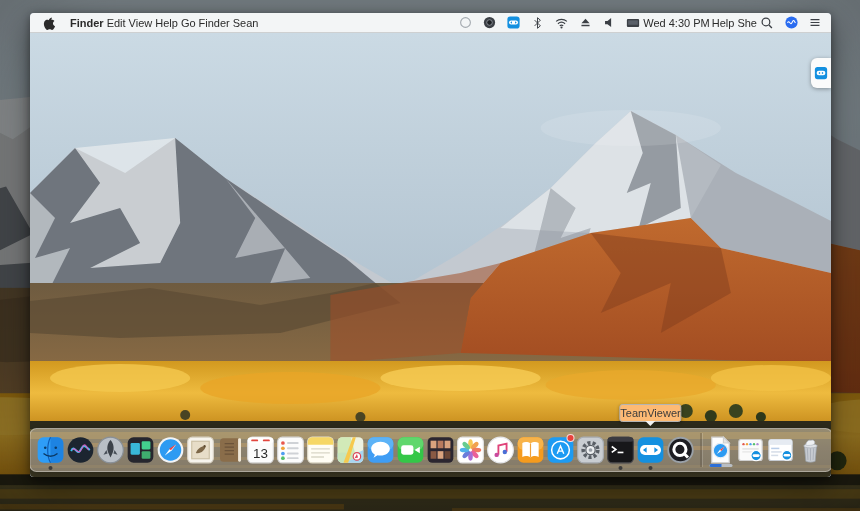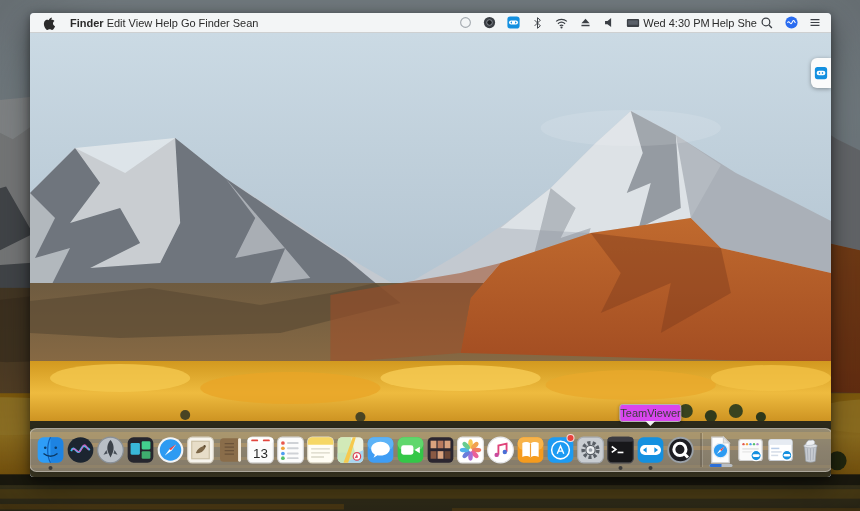--- a/index.html
+++ b/index.html
@@ -41,21 +41,21 @@
             box-shadow:1px 0 0 rgba(255,255,255,.35);}
   .run-dot{position:absolute;bottom:0px;left:50%;transform:translateX(-50%);
            width:4px;height:4px;border-radius:50%;background:#3c3c3c;}
   .badge{position:absolute;top:4px;right:1px;width:8px;height:8px;border-radius:50%;
          background:#e8413c;border:1px solid rgba(255,255,255,.8);}
   .dl-progress{position:absolute;bottom:3px;left:3px;width:23px;height:3px;
                border-radius:2px;background:#b9bec4;overflow:hidden;}
   .dl-progress > div{height:100%;background:#2d6fd6;}
   
   .dock-tooltip{position:absolute;bottom:48px;left:50%;transform:translateX(-50%);
-                background:#d946ef;border:1px solid #b4b4b4;border-radius:3px;
+                background:#fdba74;border:1px solid #b4b4b4;border-radius:3px;
                 padding:2px 0;font-size:11px;color:#3c3c3c;white-space:nowrap;
                 box-shadow:0 1px 3px rgba(0,0,0,.3);z-index:8;}
   .dock-tooltip:after{content:"";position:absolute;left:50%;bottom:-5px;
                 transform:translateX(-50%);width:0;height:0;
                 border-left:5px solid transparent;border-right:5px solid transparent;
                 border-top:5px solid #f2f2f2;}
   
   .tv-tab{position:absolute;right:0;top:45px;width:20px;height:30px;z-index:6;
           background:#fbfbfb;border-radius:6px 0 0 6px;
           box-shadow:0 1px 4px rgba(0,0,0,.35);

